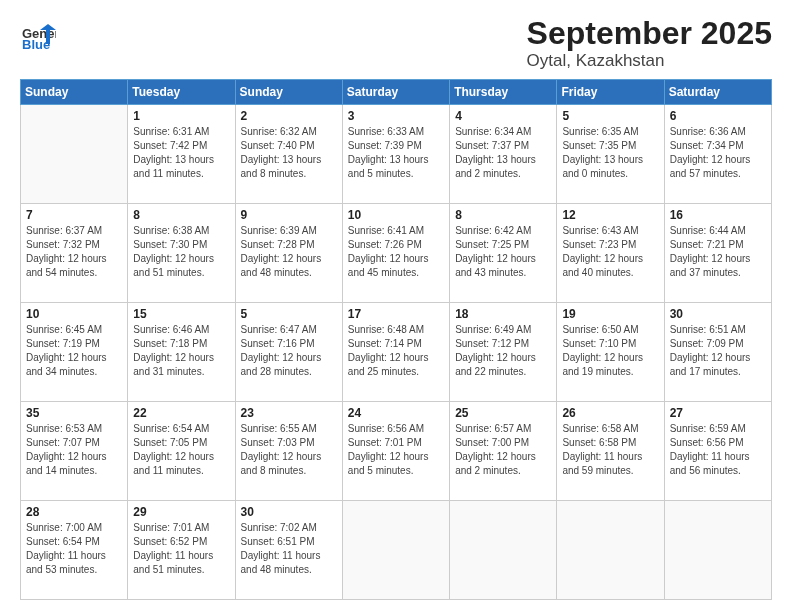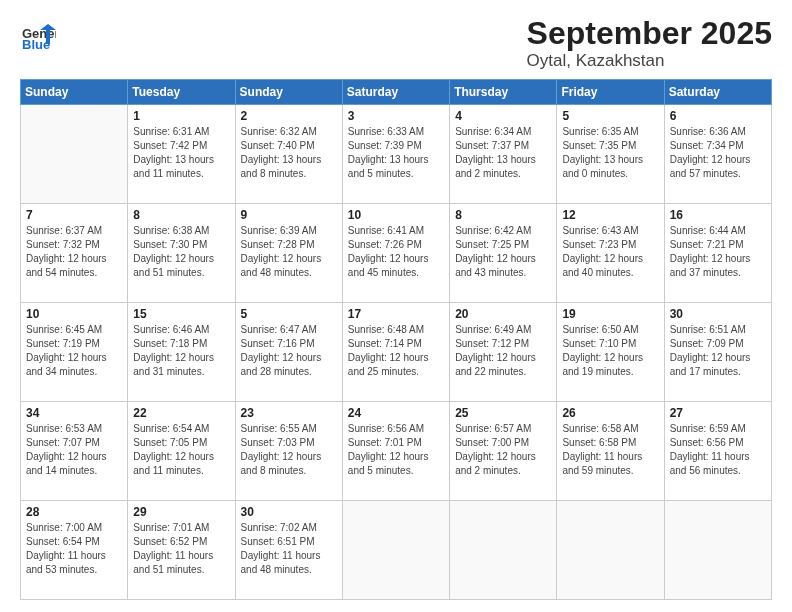--- a/index.html
+++ b/index.html
@@ -183,35 +183,35 @@
           </td>
           <td>
             <div class="day-number">5</div>
             <div class="day-info">Sunrise: 6:47 AM<br>Sunset: 7:16 PM<br>Daylight: 12 hours and 28 minutes.</div>
           </td>
           <td>
             <div class="day-number">17</div>
             <div class="day-info">Sunrise: 6:48 AM<br>Sunset: 7:14 PM<br>Daylight: 12 hours and 25 minutes.</div>
           </td>
           <td>
-            <div class="day-number">20</div>
+            <div class="day-number">18</div>
             <div class="day-info">Sunrise: 6:49 AM<br>Sunset: 7:12 PM<br>Daylight: 12 hours and 22 minutes.</div>
           </td>
           <td>
             <div class="day-number">19</div>
             <div class="day-info">Sunrise: 6:50 AM<br>Sunset: 7:10 PM<br>Daylight: 12 hours and 19 minutes.</div>
           </td>
           <td>
             <div class="day-number">30</div>
             <div class="day-info">Sunrise: 6:51 AM<br>Sunset: 7:09 PM<br>Daylight: 12 hours and 17 minutes.</div>
           </td>
         </tr>
         <tr>
           <td>
-            <div class="day-number">34</div>
+            <div class="day-number">35</div>
             <div class="day-info">Sunrise: 6:53 AM<br>Sunset: 7:07 PM<br>Daylight: 12 hours and 14 minutes.</div>
           </td>
           <td>
             <div class="day-number">22</div>
             <div class="day-info">Sunrise: 6:54 AM<br>Sunset: 7:05 PM<br>Daylight: 12 hours and 11 minutes.</div>
           </td>
           <td>
             <div class="day-number">23</div>
             <div class="day-info">Sunrise: 6:55 AM<br>Sunset: 7:03 PM<br>Daylight: 12 hours and 8 minutes.</div>
           </td>

